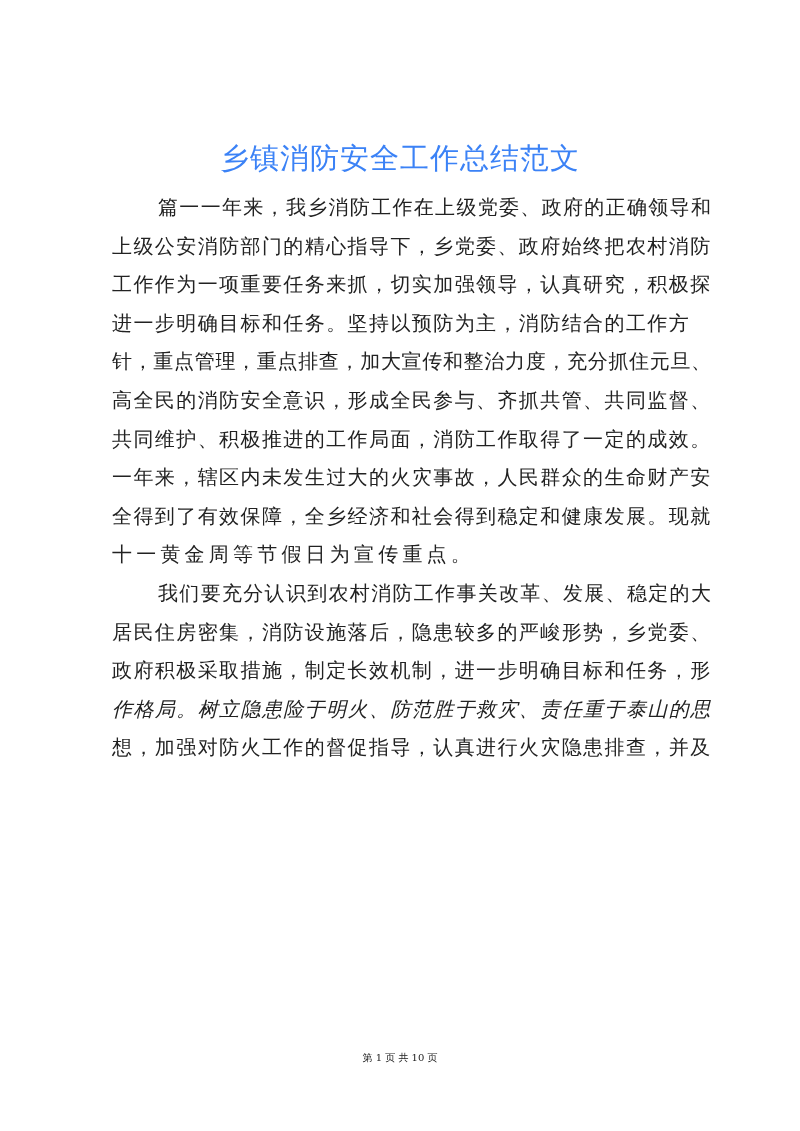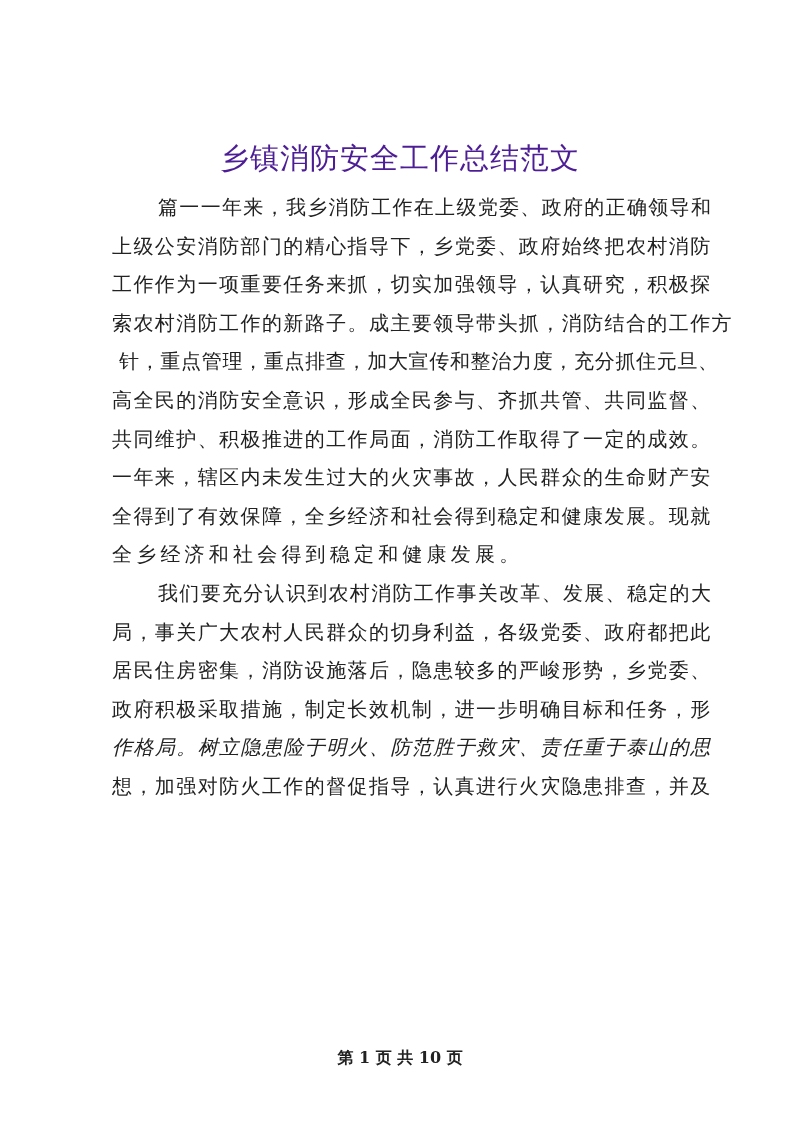--- a/index.html
+++ b/index.html
@@ -1,49 +1,48 @@
 <!DOCTYPE html>
 <html><head>
 <meta charset="utf-8">
 <style>
   html, body { margin: 0; padding: 0; background: #ffffff; }
   body { width: 800px; height: 1131px; position: relative; overflow: hidden;
          font-family: "DejaVu Serif", "Liberation Serif", serif; color: #1a1a1a; }
   .page { position: absolute; left: 0; top: 0; width: 800px; height: 1131px; background: #fff; }
   .title { position: absolute; left: 0; width: 800px; top: 138px; text-align: center;
-           font-size: 29px; line-height: 40px; letter-spacing: 1px; color: #4c1d95;
+           font-size: 29px; line-height: 40px; letter-spacing: 1px; color: #3b82f6;
            font-family: "DejaVu Sans", "Liberation Sans", sans-serif; }
   .body { position: absolute; left: 112px; top: 188px; width: 600px; }
   .line { height: 38.6px; line-height: 38.6px; font-size: 20px; white-space: nowrap;
           letter-spacing: 4.2px; color: #222;
           font-family: "DejaVu Sans", "Liberation Sans", sans-serif; }
   .line.indent { padding-left: 46px; }
   .footer { position: absolute; left: 0; width: 800px; top: 1048px; text-align: center;
-            font-size: 16px; line-height: 20px; color: #222;
-            font-family: "DejaVu Serif", "Liberation Serif", serif; font-weight: bold; }
+            font-size: 10px; line-height: 20px; color: #222;
+            font-family: "DejaVu Serif", "Liberation Serif", serif; }
 </style>
 </head>
 <body>
 
 <div class="page">
   <div class="title">乡镇消防安全工作总结范文</div>
 
   <div class="body">
     <div class="line indent" style="letter-spacing: 1.31538px; text-align: right;">篇一一年来，我乡消防工作在上级党委、政府的正确领导和</div>
     <div class="line" style="letter-spacing: 1.41429px;">上级公安消防部门的精心指导下，乡党委、政府始终把农村消防</div>
     <div class="line" style="letter-spacing: 1.41429px;">工作作为一项重要任务来抓，切实加强领导，认真研究，积极探</div>
-    <div class="line" style="letter-spacing: 1.41429px;">索农村消防工作的新路子。成主要领导带头抓，消防结合的工作方</div>
-    <div class="line" style="letter-spacing: 0.682759px; margin-left: 7px;">针，重点管理，重点排查，加大宣传和整治力度，充分抓住元旦、</div>
+    <div class="line" style="letter-spacing: 1.41429px;">进一步明确目标和任务。坚持以预防为主，消防结合的工作方</div>
+    <div class="line" style="letter-spacing: 0.682759px;">针，重点管理，重点排查，加大宣传和整治力度，充分抓住元旦、</div>
     <div class="line" style="letter-spacing: 1.41429px;">高全民的消防安全意识，形成全民参与、齐抓共管、共同监督、</div>
     <div class="line" style="letter-spacing: 1.41429px;">共同维护、积极推进的工作局面，消防工作取得了一定的成效。</div>
     <div class="line" style="letter-spacing: 1.41429px;">一年来，辖区内未发生过大的火灾事故，人民群众的生命财产安</div>
     <div class="line" style="letter-spacing: 1.41429px;">全得到了有效保障，全乡经济和社会得到稳定和健康发展。现就</div>
-    <div class="line">全乡经济和社会得到稳定和健康发展。</div>
+    <div class="line">十一黄金周等节假日为宣传重点。</div>
     <div class="line indent" style="letter-spacing: 1.31538px;">我们要充分认识到农村消防工作事关改革、发展、稳定的大</div>
-    <div class="line" style="letter-spacing: 1.41429px;">局，事关广大农村人民群众的切身利益，各级党委、政府都把此</div>
     <div class="line" style="letter-spacing: 1.41429px;">居民住房密集，消防设施落后，隐患较多的严峻形势，乡党委、</div>
     <div class="line" style="letter-spacing: 1.41429px;">政府积极采取措施，制定长效机制，进一步明确目标和任务，形</div>
     <div class="line" style="letter-spacing: 1.41429px; font-style: italic;">作格局。树立隐患险于明火、防范胜于救灾、责任重于泰山的思</div>
     <div class="line" style="letter-spacing: 1.41429px;">想，加强对防火工作的督促指导，认真进行火灾隐患排查，并及</div>
   </div>
 
   <div class="footer">第 1 页  共 10 页</div>
 </div>
 
 </body></html>

